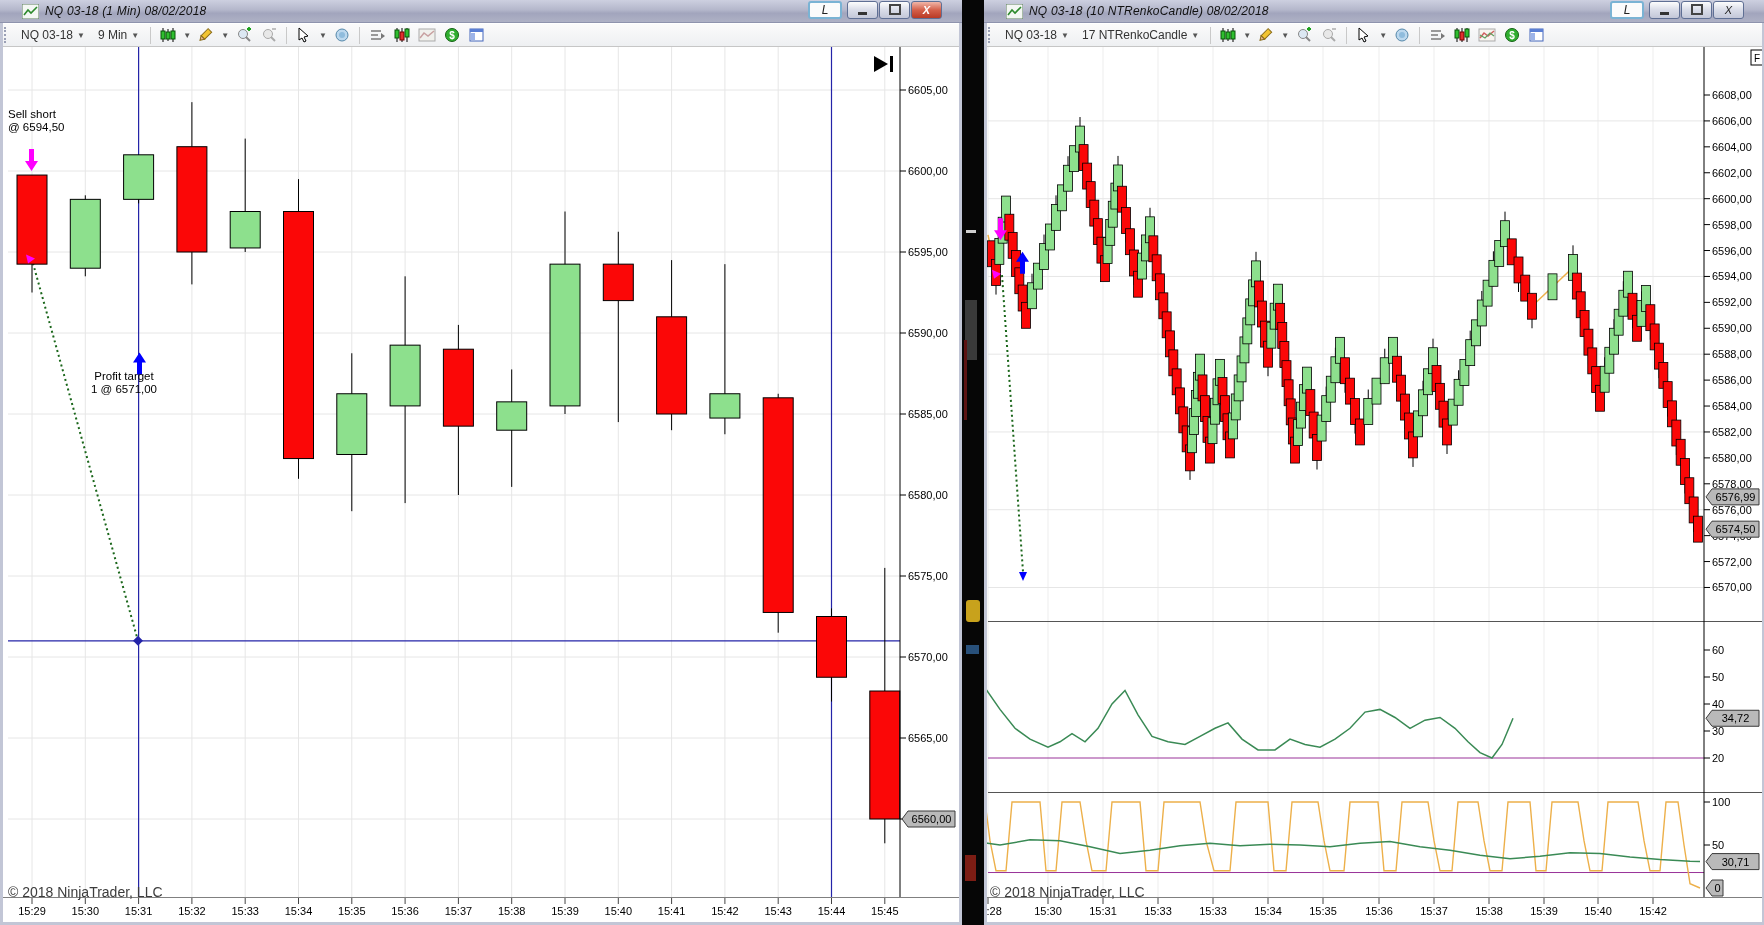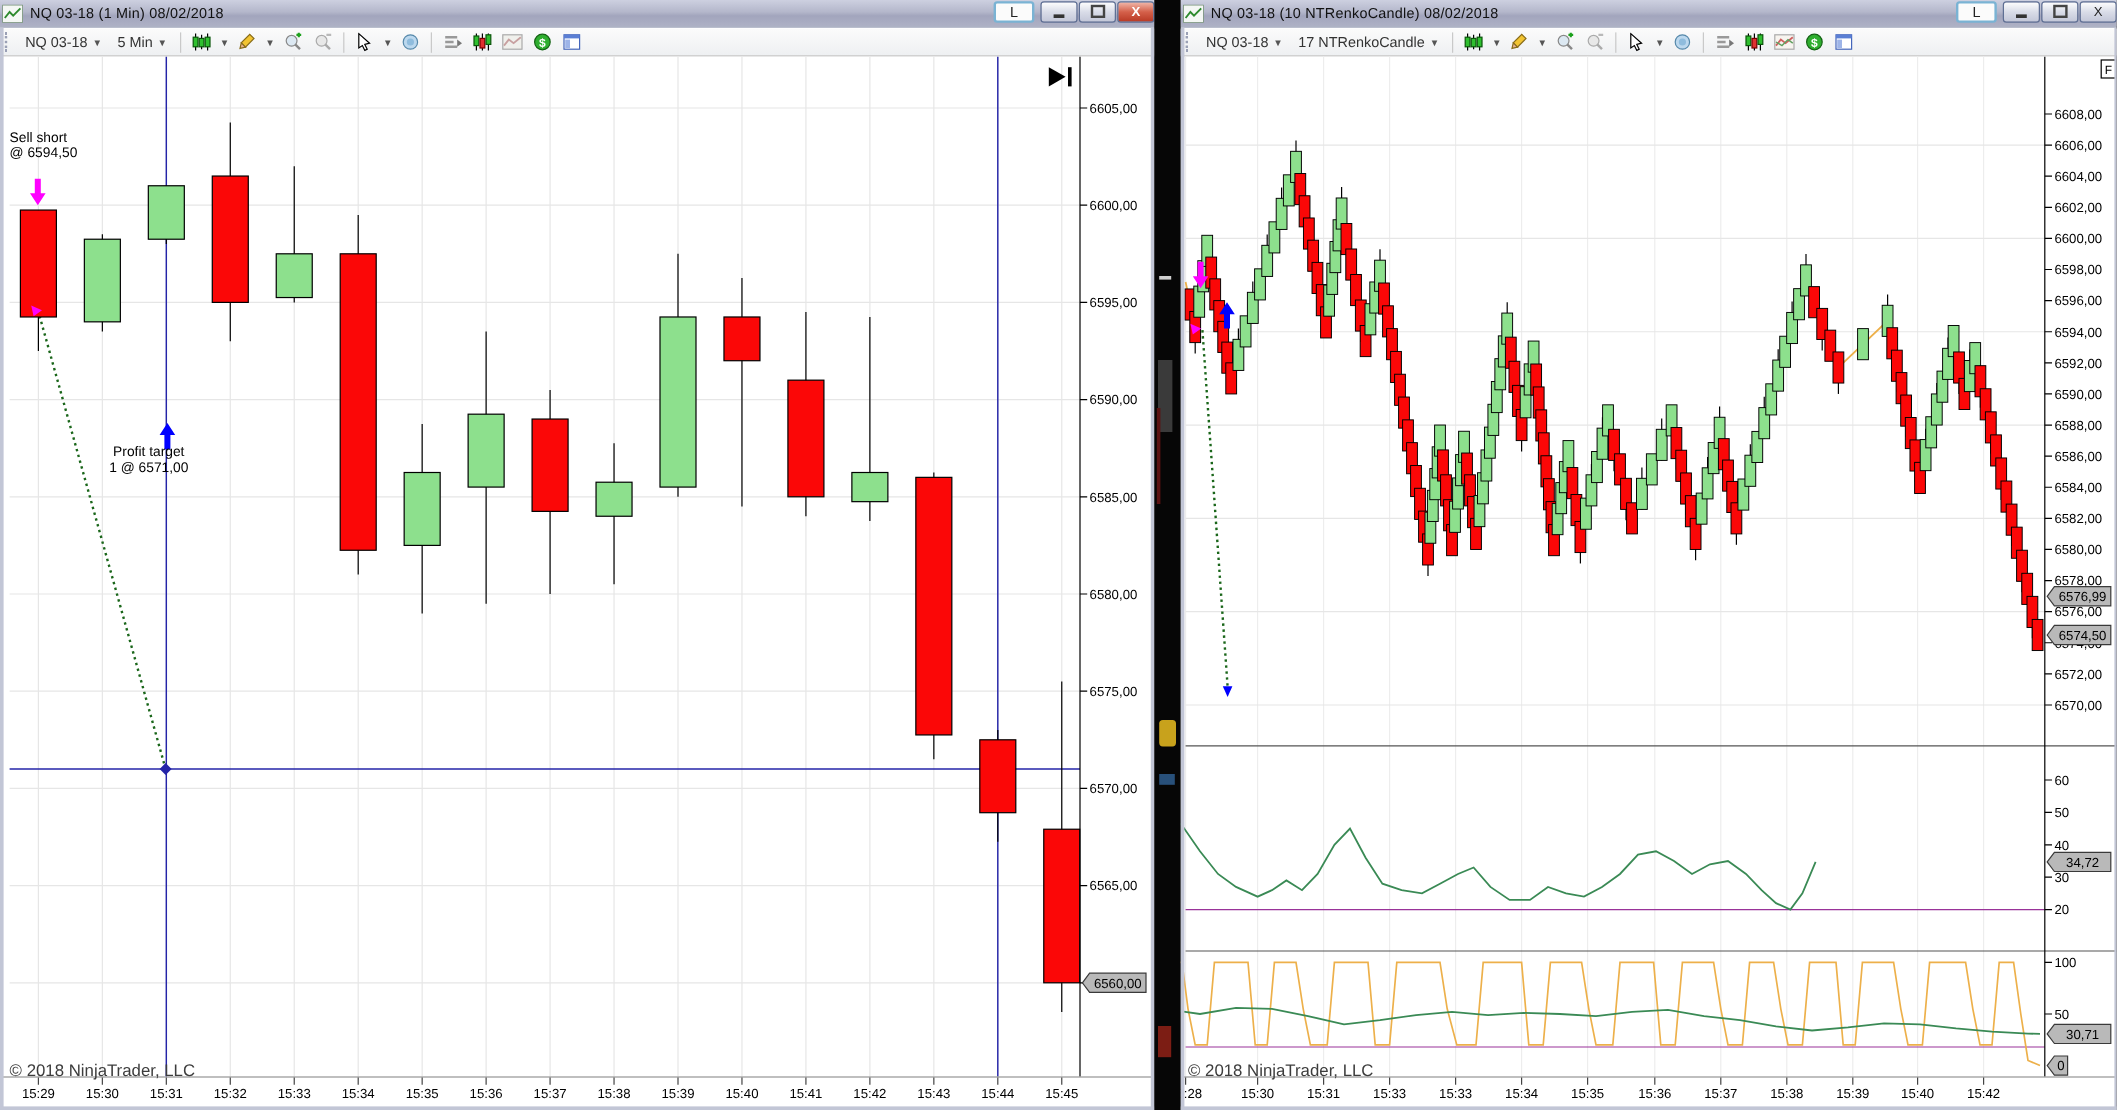--- a/index.html
+++ b/index.html
@@ -1,20 +1,20 @@
 <!DOCTYPE html>
 <html><head>
 <meta charset="utf-8">
 <style>
   html,body{margin:0;padding:0;background:#222;}
   #stage{position:relative;width:1764px;height:925px;font-family:"Liberation Sans","DejaVu Sans",sans-serif;overflow:hidden;background:#0a0a0a;}
   .win{position:absolute;top:0;height:925px;background:#fff;}
   #win-left{left:0;width:962px;}
   #win-right{left:984px;width:780px;}
-  .titlebar{position:absolute;top:0;left:0;right:0;height:23px;background:linear-gradient(180deg,#cdd0e0 0%,#b4b7cb 45%,#a2a5bd 60%,#aeb1c5 100%);display:flex;align-items:center;padding:0 0;box-sizing:border-box;border-bottom:1px solid #8e93ad;}
+  .titlebar{position:absolute;top:0;left:0;right:0;height:23px;background:linear-gradient(180deg,#cdd0e0 0%,#b4b7cb 45%,#a2a5bd 60%,#aeb1c5 100%);display:flex;align-items:center;padding:0 20px;box-sizing:border-box;border-bottom:1px solid #8e93ad;font-style:italic;}
   .app-icon{width:17px;height:15px;margin:0 6px 0 2px;flex:0 0 auto;}
   .title{font-size:12px;color:#111;white-space:nowrap;letter-spacing:.2px;}
   .winbtns{margin-left:auto;display:flex;align-items:flex-start;gap:1px;height:100%;padding-top:1px;}
   .wbtn{width:31px;height:18px;border:1px solid #5f6f94;border-radius:3px;background:linear-gradient(180deg,#fdfdfd,#d9dce8 50%,#c3c7d8);display:flex;align-items:center;justify-content:center;font-size:11px;color:#222;box-sizing:border-box;}
   .wbtn.link{width:34px;background:#fbfbfb;border:2px solid #7ab3d4;font-size:12px;margin-right:4px;}
   .wbtn.close-red{background:linear-gradient(180deg,#f0b6a8,#d4604a 50%,#b93a25);color:#fff;font-weight:bold;}
   .glyph-min{display:block;width:9px;height:3px;background:#333;margin-top:7px;}
   .glyph-restore{display:block;width:8px;height:7px;border:2px solid #444;}
   .toolbar{position:absolute;top:24px;left:0;right:0;height:23px;background:linear-gradient(180deg,#fbfbfb,#eef0f2);border-bottom:1px solid #c6c6c6;display:flex;align-items:center;gap:5px;padding:0 4px;box-sizing:border-box;font-size:12px;color:#333;}
   .grip{width:4px;height:16px;border-left:2px dotted #9aa0b5;margin-right:2px;}
@@ -53,21 +53,21 @@
         <span class="wbtn close-red">X</span>
       </span>
     </div>
     <div class="toolbar">
       <span class="grip"></span>
       <span class="tb-select">
           <span>NQ 03-18</span>
           <span class="caret">▼</span>
         </span>
       <span class="tb-select">
-          <span>5 Min</span>
+          <span>9 Min</span>
           <span class="caret">▼</span>
         </span>
       <span class="tb-sep"></span>
       <span class="tb-icon">
           <svg width="18" height="16">
             <g stroke="#000" stroke-width="1">
               <line x1="4" y1="1" x2="4" y2="15"></line>
               <line x1="9" y1="2" x2="9" y2="14"></line>
               <line x1="14" y1="1" x2="14" y2="15"></line>
             </g>

